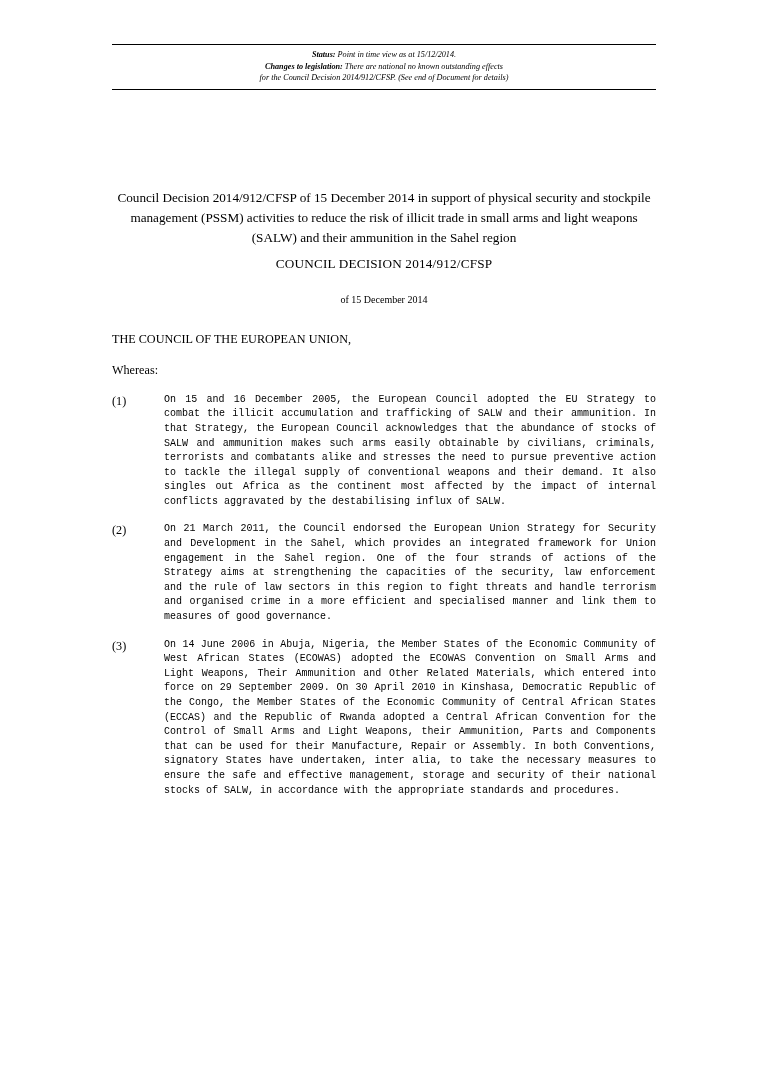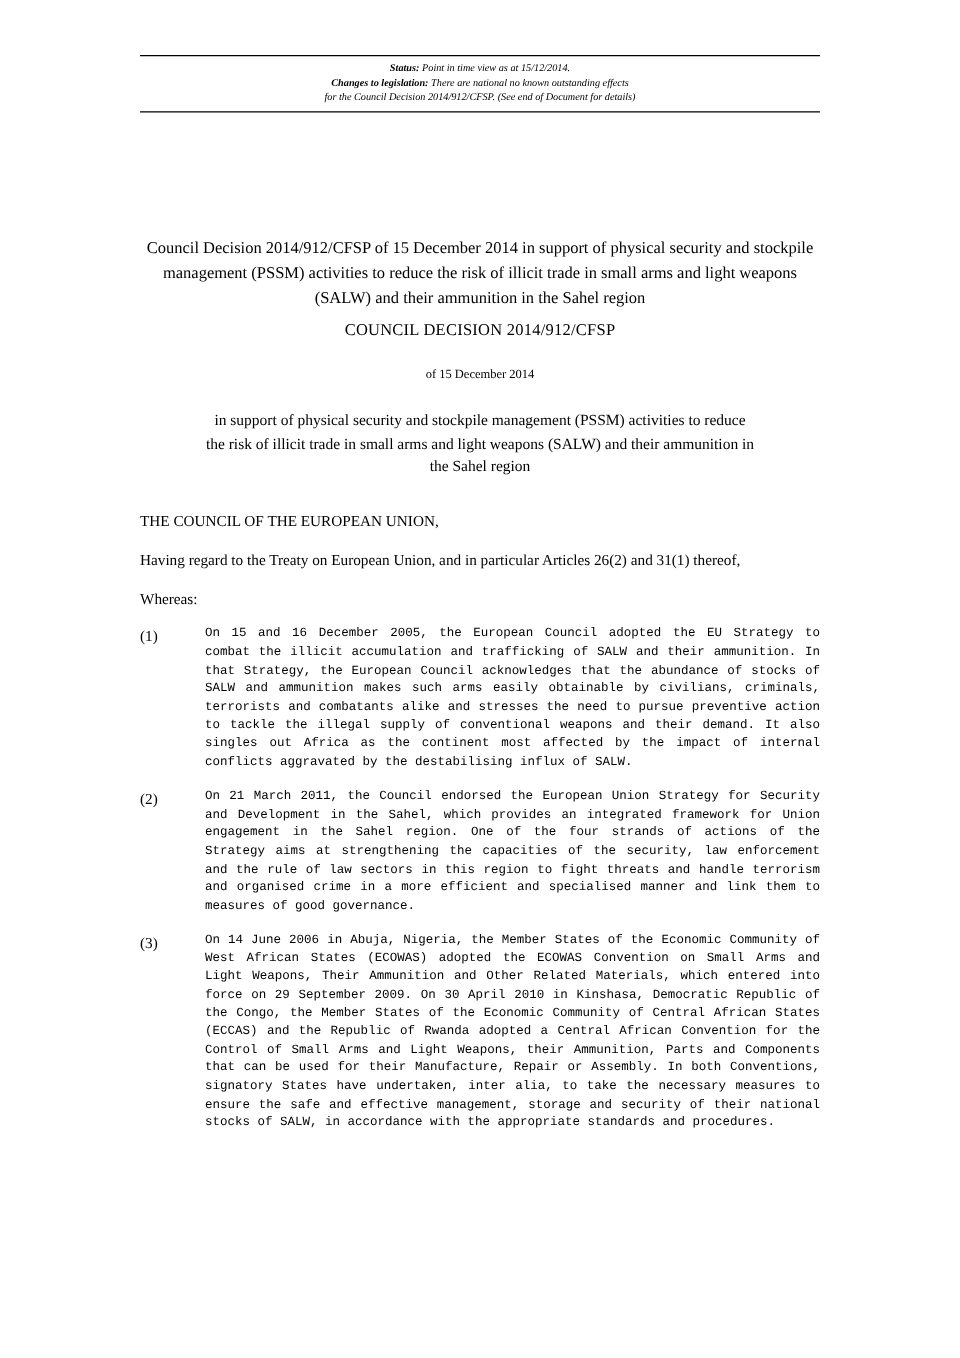--- a/index.html
+++ b/index.html
@@ -115,27 +115,25 @@
     <span class="line status-line-2"><span class="lbl">Changes to legislation:</span> <span>There are national no known outstanding effects</span></span>
     <span class="line status-line-3">for the Council Decision 2014/912/CFSP. (See end of Document for details)</span>
   </div>
 
   <div class="title-main">Council Decision 2014/912/CFSP of 15 December 2014 in support of physical security and stockpile management (PSSM) activities to reduce the risk of illicit trade in small arms and light weapons (SALW) and their ammunition in the Sahel region</div>
 
   <div class="title-decision">COUNCIL DECISION 2014/912/CFSP</div>
 
   <div class="title-date">of 15 December 2014</div>
 
-  <div class="title-sub">in support of physical security and stockpile management (PSSM) activities to reduce the risk of illicit trade in small arms and light weapons (SALW) and their ammunition in the Sahel region</div>
 
   <div class="body-text">
 
     <p class="para nojust">THE COUNCIL OF THE EUROPEAN UNION,</p>
 
-    <p class="para">Having regard to the Treaty on European Union, and in particular Articles 26(2) and 31(1) thereof,</p>
 
 
     <p class="para whereas nojust">Whereas:</p>
 
     <div class="recital">
       <div class="recital-num">(1)</div>
       <div class="recital-text">On 15 and 16 December 2005, the European Council adopted the EU Strategy to combat the illicit accumulation and trafficking of SALW and their ammunition. In that Strategy, the European Council acknowledges that the abundance of stocks of SALW and ammunition makes such arms easily obtainable by civilians, criminals, terrorists and combatants alike and stresses the need to pursue preventive action to tackle the illegal supply of conventional weapons and their demand. It also singles out Africa as the continent most affected by the impact of internal conflicts aggravated by the destabilising influx of SALW.</div>
     </div>
 
     <div class="recital">

